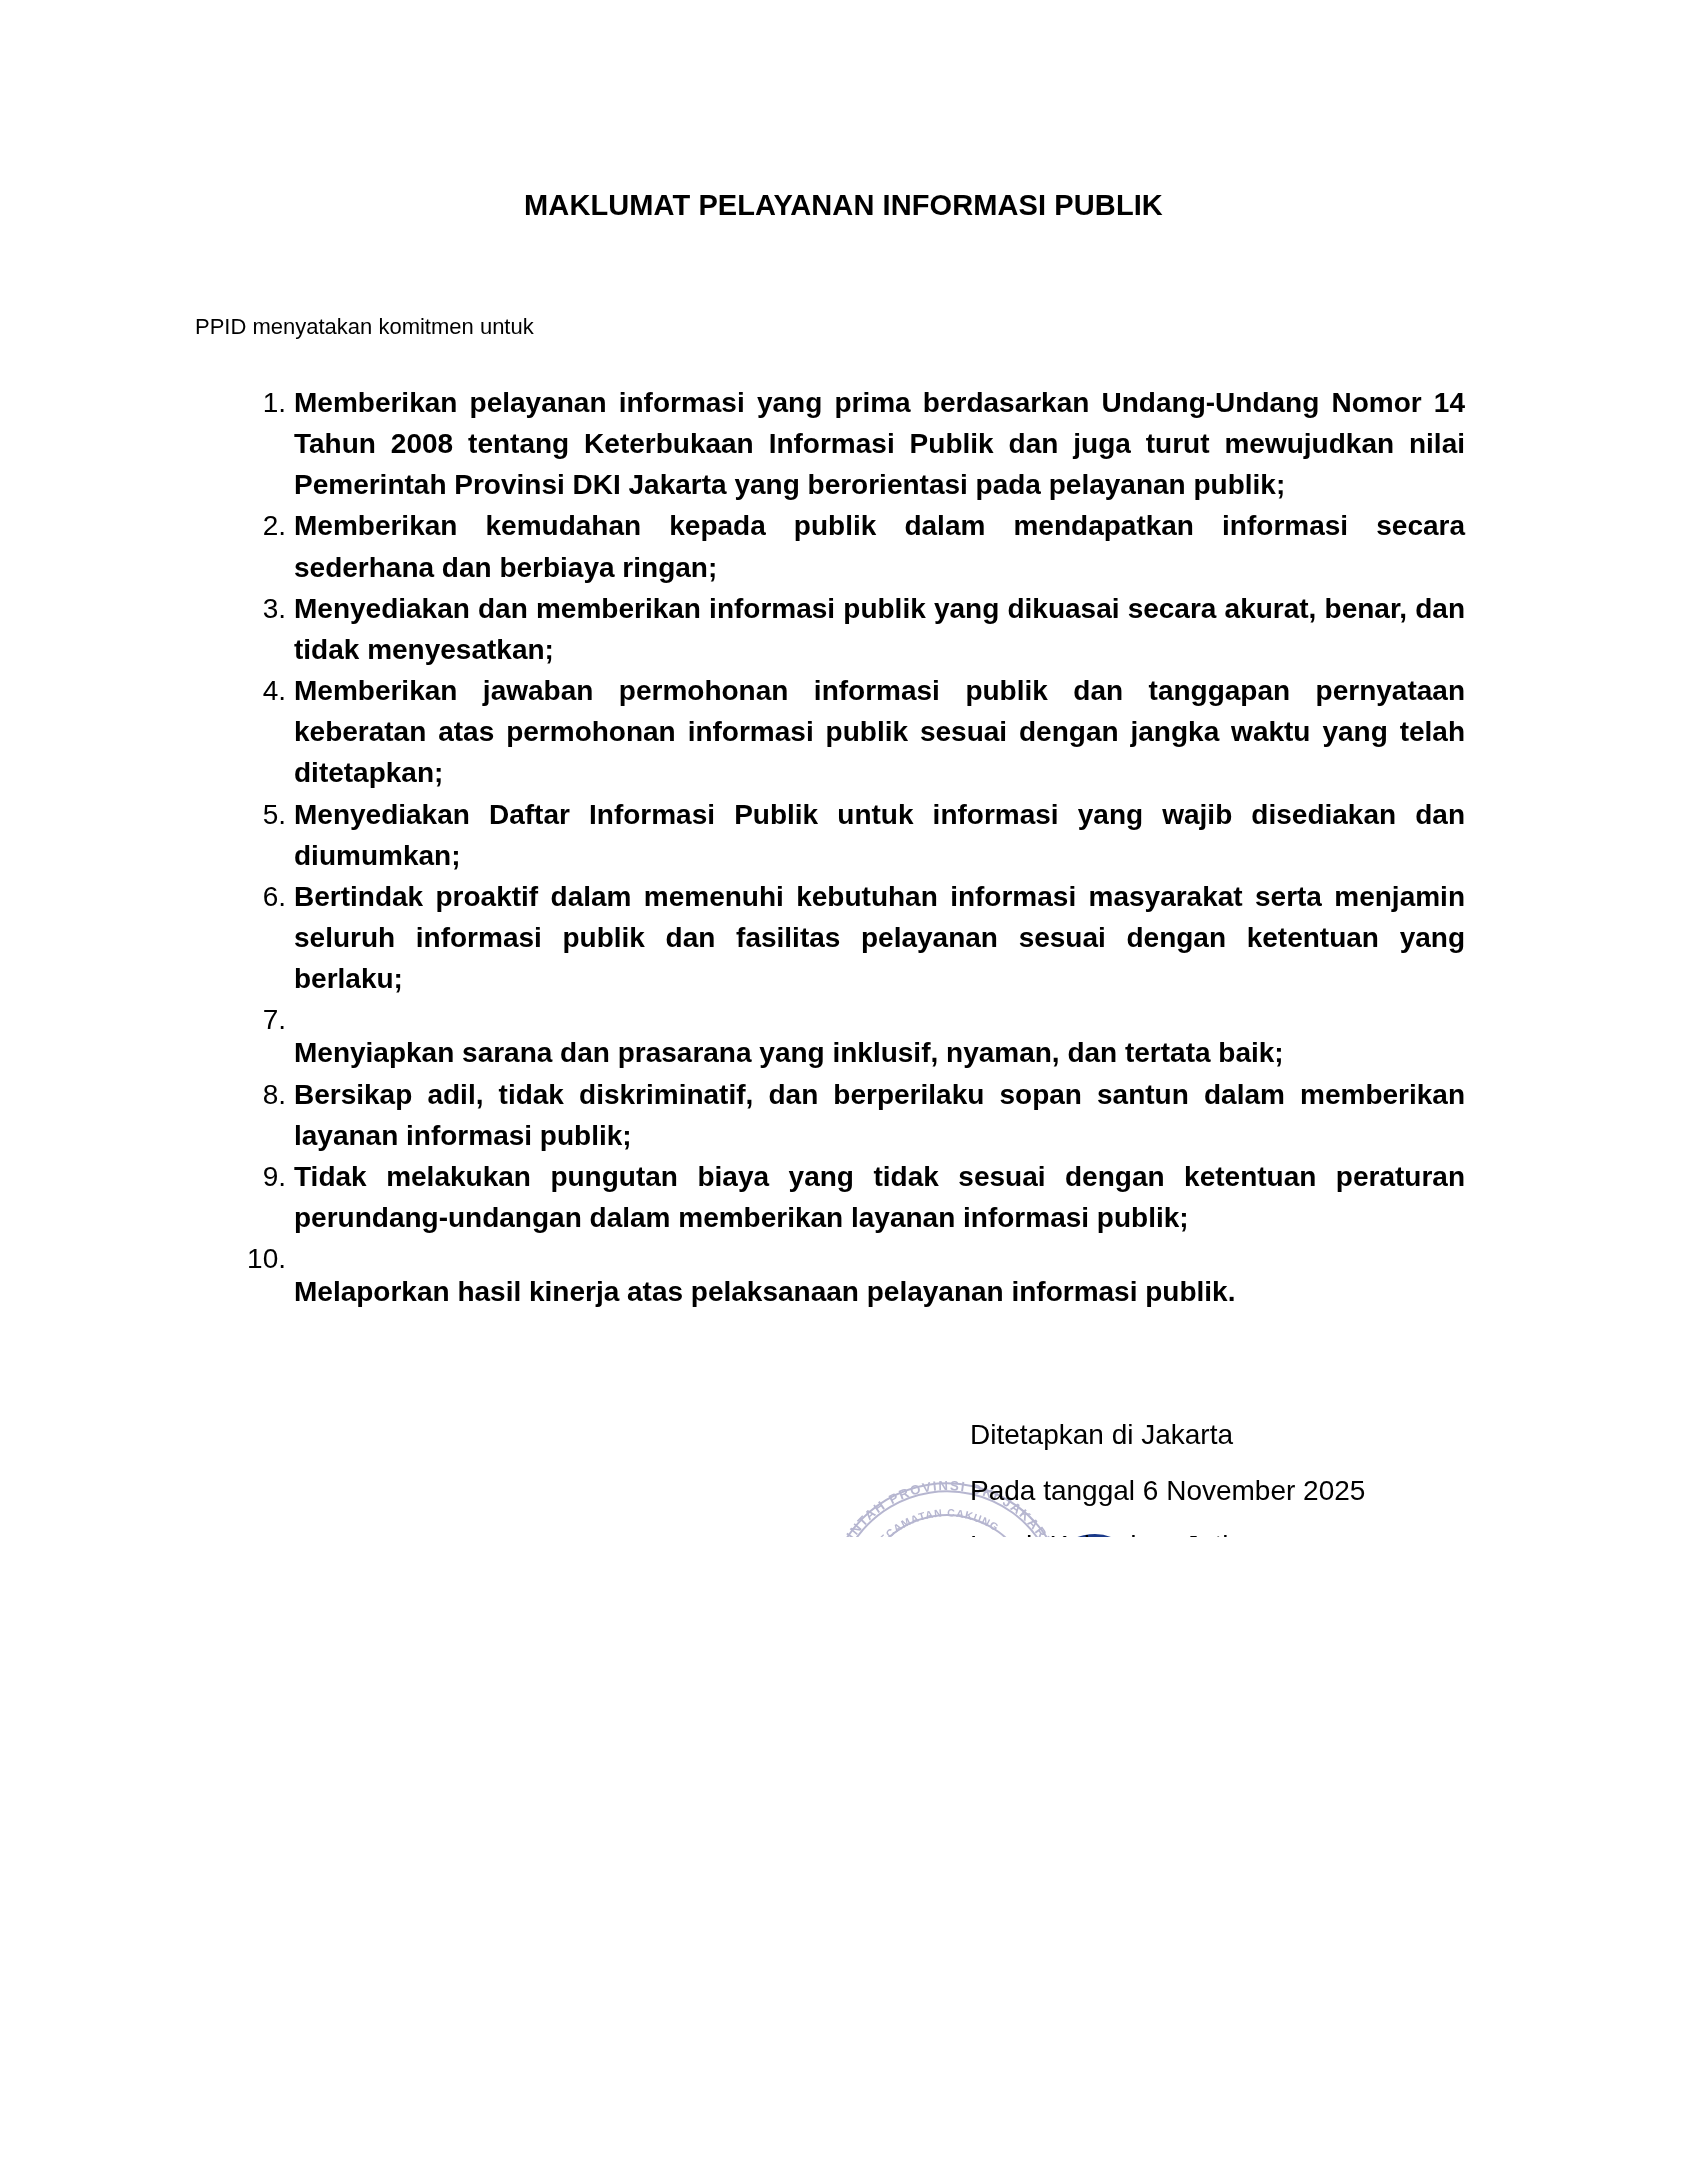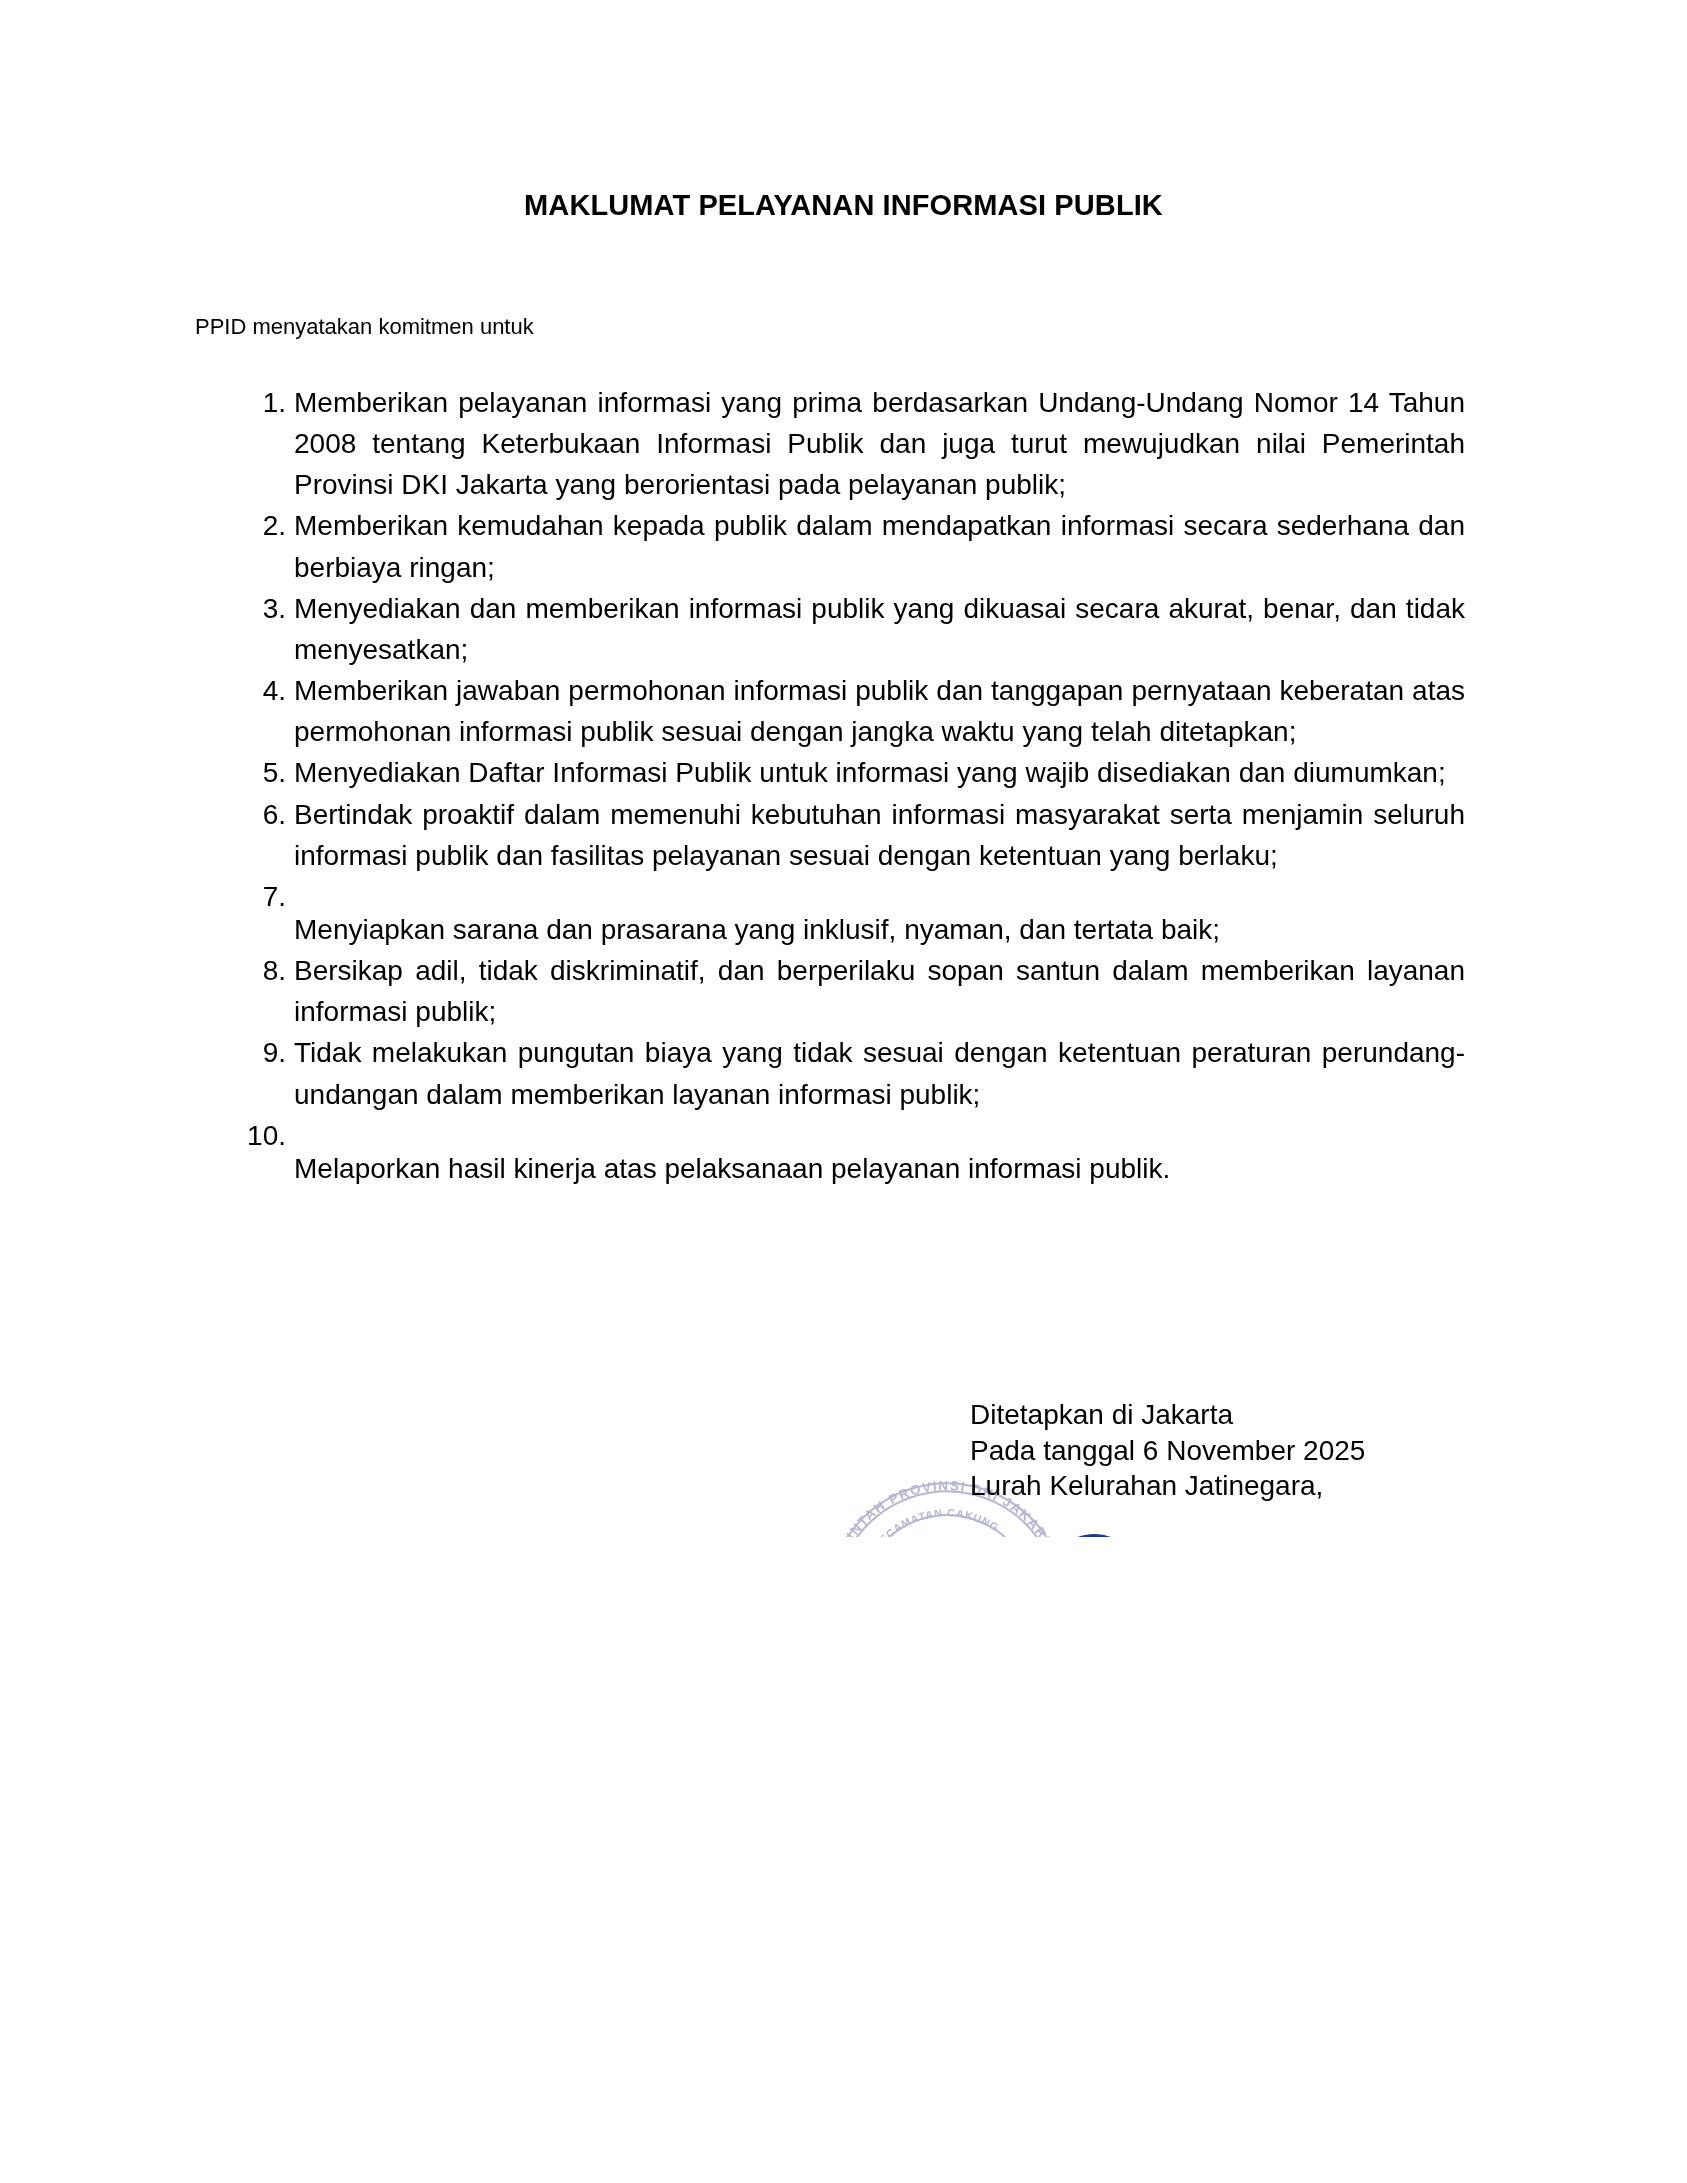--- a/index.html
+++ b/index.html
@@ -60,33 +60,34 @@
     font-size: 28px;
     line-height: 1.47;
   }
   .item-text {
     flex: 1 1 auto;
     font-size: 28px;
     line-height: 1.47;
     text-align: justify;
     text-justify: inter-word;
     hyphens: none;
+    font-weight: bold;
   }
   .item-text.nojust { text-align: left; margin-top: 33px; }
 
   
   .sign-block {
     position: absolute;
     left: 970px;
     top: 1397px;
     font-size: 28px;
     line-height: 1.27;
     white-space: nowrap;
   }
-  .sign-line { display: block; }
+  .sign-line { display: block; margin-top: 20px; }
 
   .sign-name-block {
     position: absolute;
     left: 986px;
     top: 1646px;
     font-size: 28px;
     line-height: 1.27;
     white-space: nowrap;
   }
 

